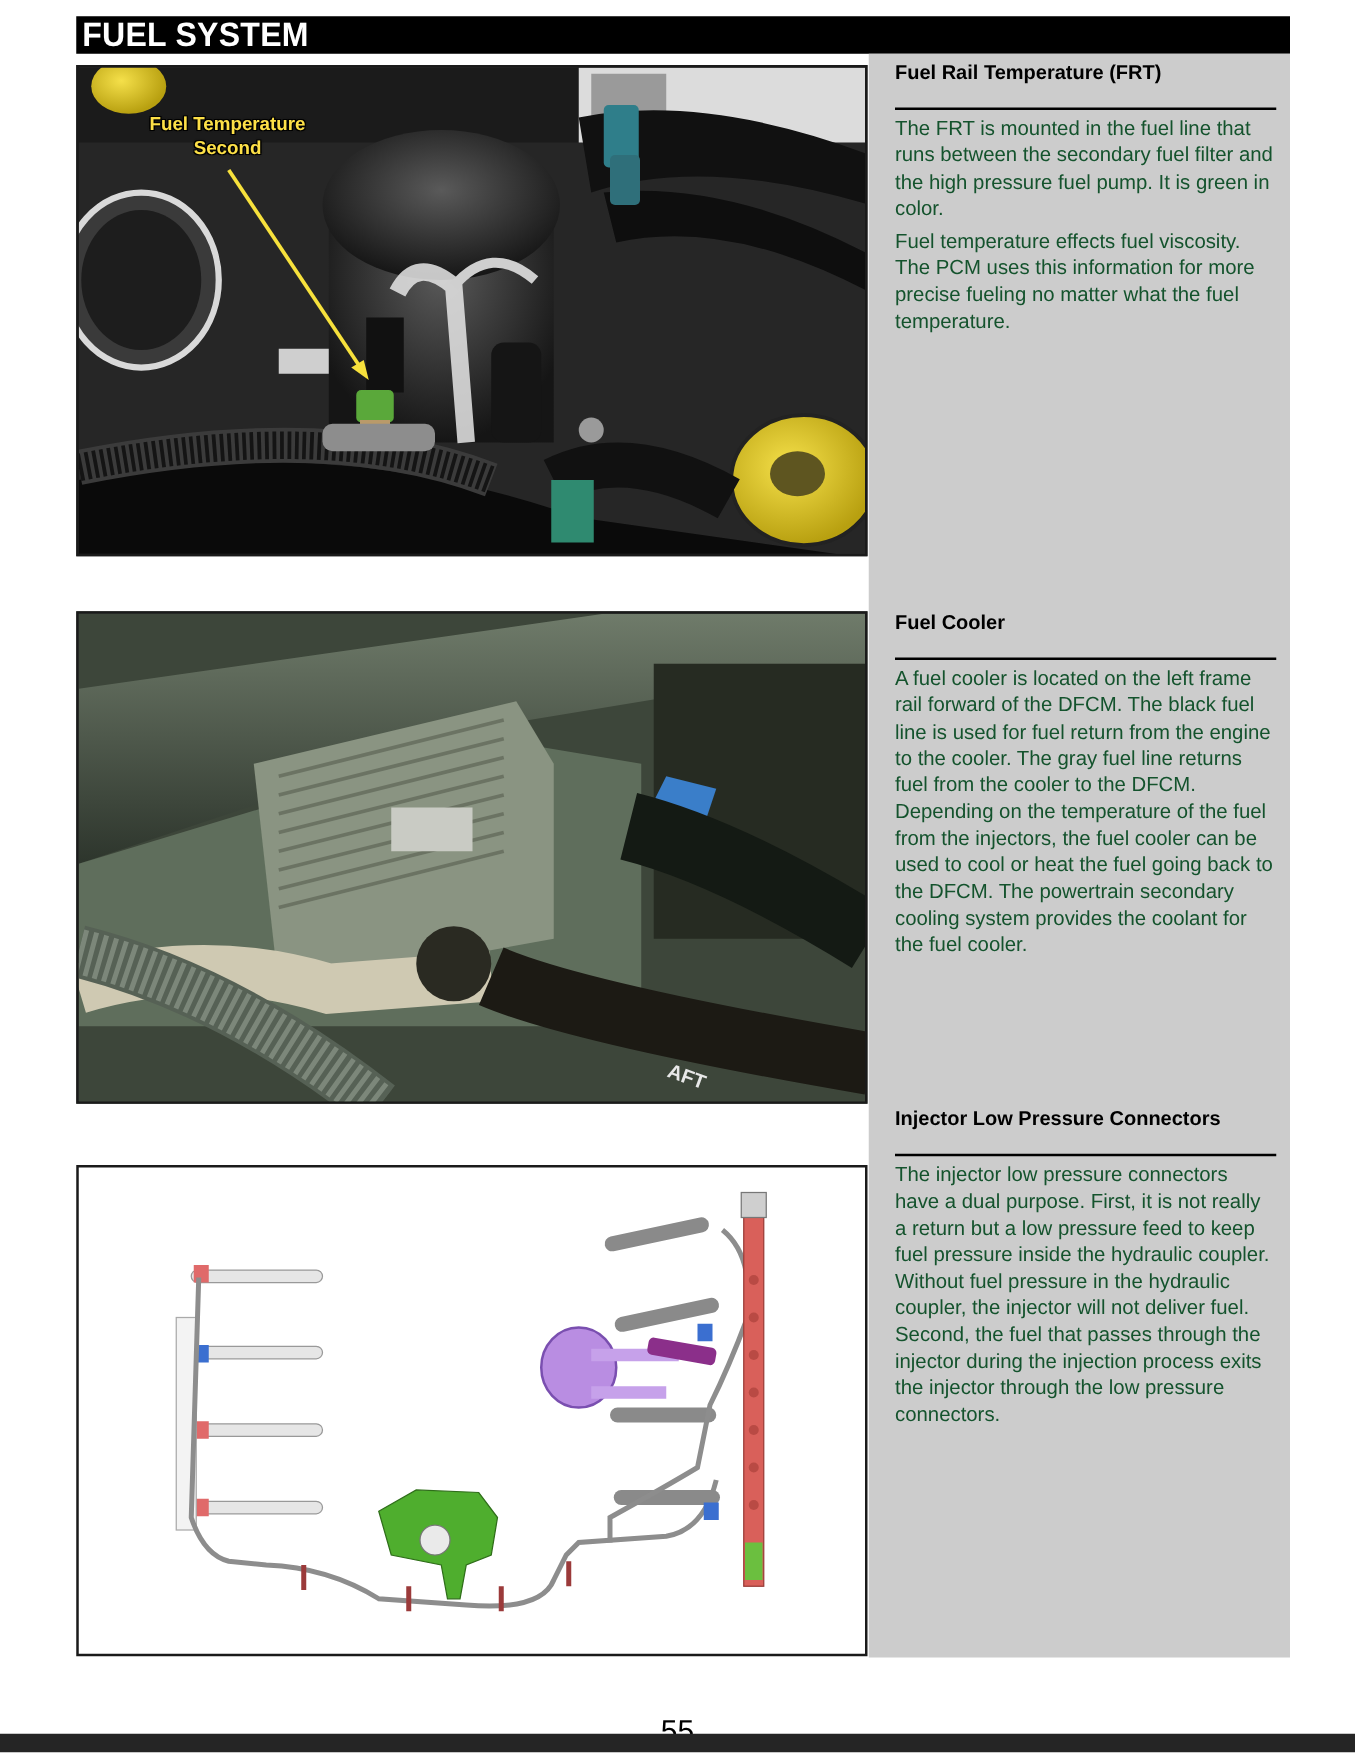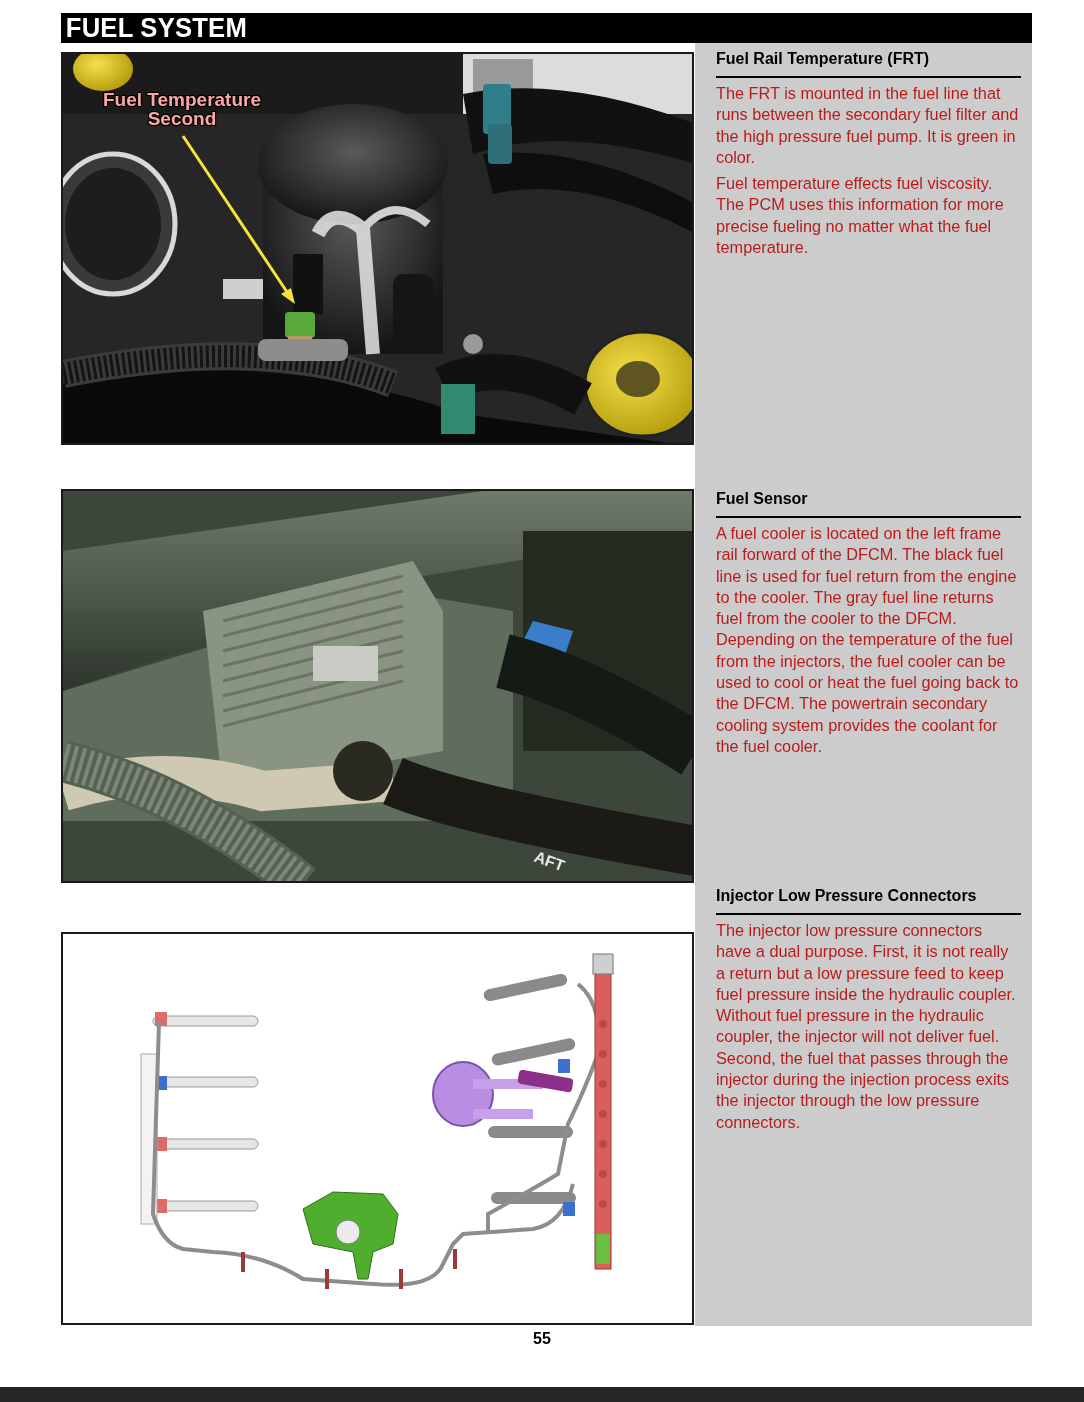--- a/index.html
+++ b/index.html
@@ -1,26 +1,26 @@
 <!DOCTYPE html>
 <html><head>
 <meta charset="utf-8">
 <style>
   html,body{margin:0;padding:0;}
   body{width:1084px;height:1402px;background:#ffffff;position:relative;overflow:hidden;font-family:"Liberation Sans",sans-serif;}
   .title-bar{position:absolute;left:61px;top:13px;width:971px;height:30px;background:#000;display:flex;align-items:center;justify-content:flex-start;}
   .title-bar span{color:#fff;font-weight:bold;font-size:27px;letter-spacing:0.2px;font-family:"Liberation Sans",sans-serif;transform:scaleX(0.95);}
   .side-panel{position:absolute;left:695px;top:43px;width:337px;height:1283px;background:#cccccc;}
   .section{position:absolute;left:716px;width:305px;}
-  .section h2{margin:0;font-size:16px;font-weight:bold;color:#000;border-bottom:2px solid #000;padding-bottom:8px;line-height:19px;}
-  .section p{margin:5px 0 0 0;font-size:16.3px;line-height:21.3px;color:#b91c1c;}
+  .section h2{margin:0;font-size:16px;font-weight:bold;color:#000;border-bottom:2px solid #000;padding-bottom:18px;line-height:19px;}
+  .section p{margin:5px 0 0 0;font-size:16.3px;line-height:21.3px;color:#14532d;}
   .photo{position:absolute;border:2px solid #1a1a1a;overflow:hidden;box-sizing:border-box;}
-  .page-num{position:absolute;left:0;width:1084px;top:1330px;text-align:center;font-weight:bold;font-size:16px;color:#000;}
+  .page-num{position:absolute;left:0;width:1084px;top:1372px;text-align:center;font-weight:normal;font-size:24px;color:#000;}
   .bottom-bar{position:absolute;left:0;top:1387px;width:1084px;height:15px;background:#252525;}
-  .callout{position:absolute;color:#fca5a5;font-weight:bold;font-size:19px;line-height:19px;text-align:center;
+  .callout{position:absolute;color:#fde047;font-weight:bold;font-size:15px;line-height:19px;text-align:center;
      text-shadow:-1px -1px 0 #000,1px -1px 0 #000,-1px 1px 0 #000,1px 1px 0 #000,0 0 2px #000;}
 </style>
 </head>
 <body>
 
 <div class="title-bar">
   <span>FUEL SYSTEM</span>
 </div>
 
 <div class="side-panel"></div>
@@ -172,21 +172,21 @@
   </svg>
 </div>
 
 <div class="section" style="top:49px;">
   <h2>Fuel Rail Temperature (FRT)</h2>
   <p>The FRT is mounted in the fuel line that runs between the secondary fuel filter and the high pressure fuel pump. It is green in color.</p>
   <p>Fuel temperature effects fuel viscosity. The PCM uses this information for more precise fueling no matter what the fuel temperature.</p>
 </div>
 
 <div class="section" style="top:489px;">
-  <h2>Fuel Sensor</h2>
+  <h2>Fuel Cooler</h2>
   <p>A fuel cooler is located on the left frame rail forward of the DFCM. The black fuel line is used for fuel return from the engine to the cooler. The gray fuel line returns fuel from the cooler to the DFCM. Depending on the temperature of the fuel from the injectors, the fuel cooler can be used to cool or heat the fuel going back to the DFCM. The powertrain secondary cooling system provides the coolant for the fuel cooler.</p>
 </div>
 
 <div class="section" style="top:886px;">
   <h2>Injector Low Pressure Connectors</h2>
   <p>The injector low pressure connectors have a dual purpose. First, it is not really a return but a low pressure feed to keep fuel pressure inside the hydraulic coupler. Without fuel pressure in the hydraulic coupler, the injector will not deliver fuel. Second, the fuel that passes through the injector during the injection process exits the injector through the low pressure connectors.</p>
 </div>
 
 <div class="page-num">55</div>
 <div class="bottom-bar"></div>

